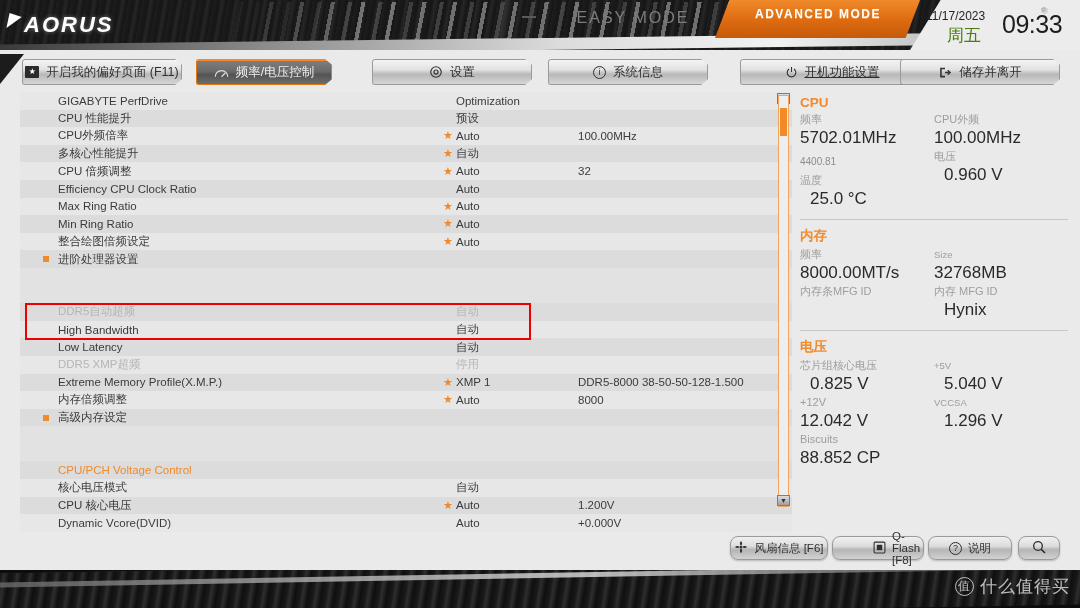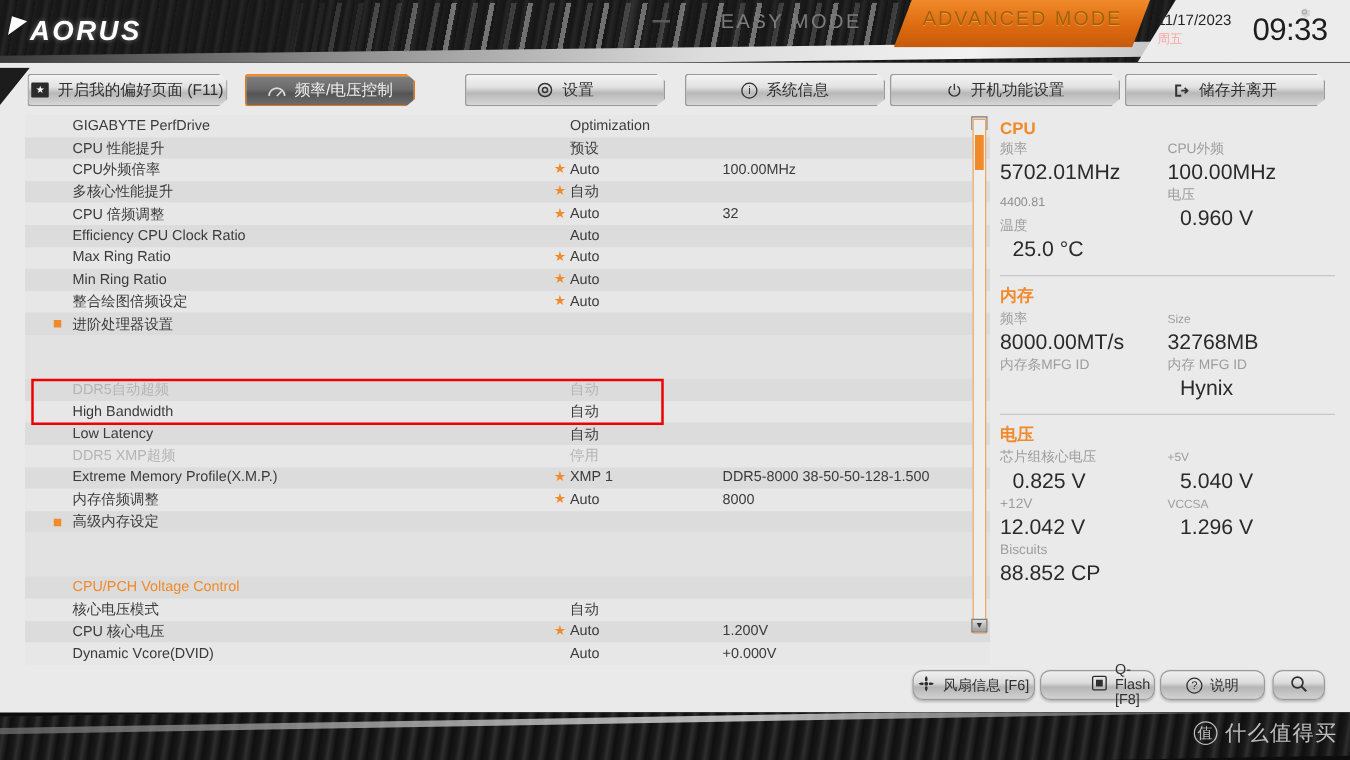--- a/index.html
+++ b/index.html
@@ -66,31 +66,31 @@
   .mode-easy-dash {
     position: absolute; left: 522px; top: 16px; width: 14px; height: 2px; background: #5a5a5a;
   }
   .mode-adv {
     position: absolute; left: 715px; top: 0px; width: 205px; height: 38px;
     background: linear-gradient(180deg, #f08a2a 0%, #dd6a10 55%, #c55a0a 100%);
     clip-path: polygon(7% 0, 100% 0, 93% 100%, 0% 100%);
   }
   .mode-adv-label {
     position: absolute; left: 728px; top: 7px; width: 180px;
-    color: #a16207; font-size: 16px; letter-spacing: 1.5px; font-weight: normal;
+    color: #ffffff; font-size: 12px; letter-spacing: 1.5px; font-weight: bold;
     text-align: center;
     text-shadow: 0 1px 0 rgba(255,190,120,.5);
   }
   .clock-date {
     position: absolute; right: 78px; top: 9px; width: 76px;
     color: #232323; font-size: 12px; text-align: left;
   }
   .clock-day {
     position: absolute; right: 78px; top: 24px; width: 76px;
-    color: #fca5a5; font-size: 10px; text-align: left;
+    color: #4d7c0f; font-size: 17px; text-align: center;
   }
   .clock-time {
     position: absolute; right: 12px; top: 10px; width: 66px;
     color: #1d1d1d; font-size: 25px; font-weight: 300; text-align: left;
     letter-spacing: -0.5px;
   }
   .gear-top { position: absolute; right: 30px; top: 3px; width: 13px; height: 13px; opacity: .55; }
 
   
   .navrow { position: absolute; left: 0; top: 56px; width: 1080px; height: 34px; }
@@ -297,21 +297,21 @@
           </svg>
       </span>
       <span>设置</span>
     </div>
 
     <div class="tab" style="left:548px; width:160px;">
       <span class="tab-ico circ-ico">i</span>
       <span>系统信息</span>
     </div>
 
-    <div class="tab" style="left:712px; width:184px;">
+    <div class="tab" style="left:740px; width:184px;text-decoration:underline;">
       <span class="tab-ico">
         <svg width="13" height="13" viewBox="0 0 24 24">
             <path fill="none" stroke="#333" stroke-width="2" d="M7.5 5.5a8 8 0 109 0"></path>
             <path stroke="#333" stroke-width="2" d="M12 2v9"></path>
           </svg>
       </span>
       <span>开机功能设置</span>
     </div>
 
     <div class="tab" style="left:900px; width:160px;">

